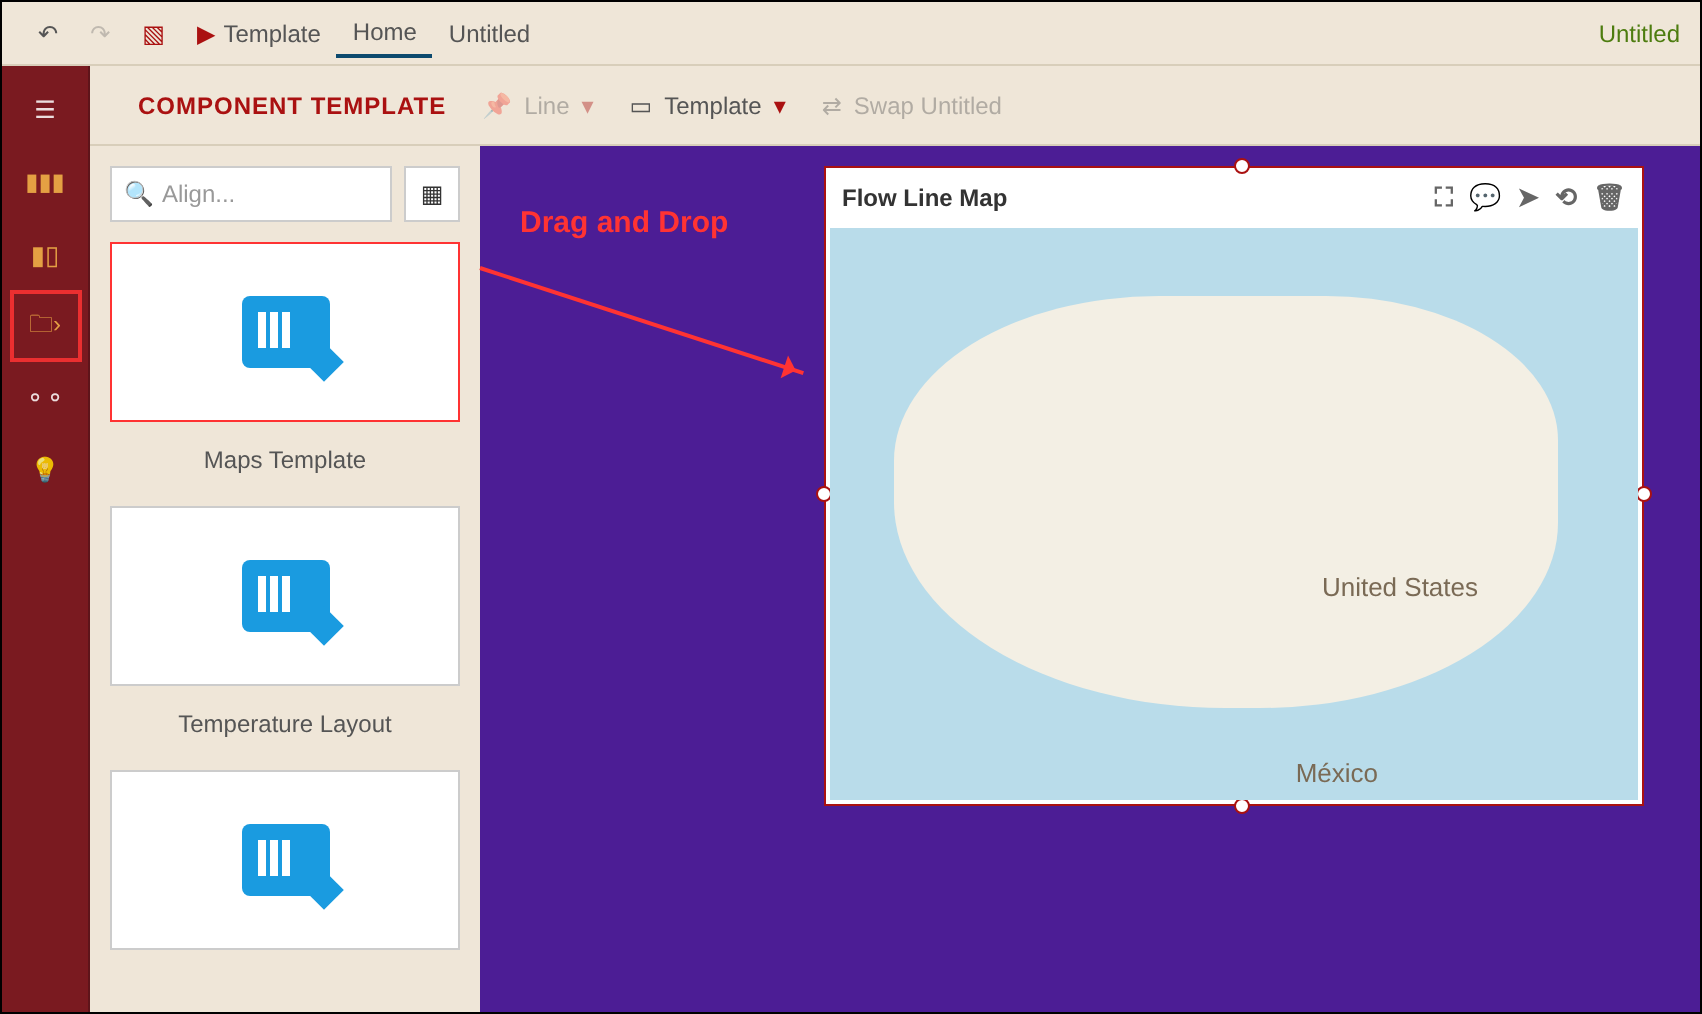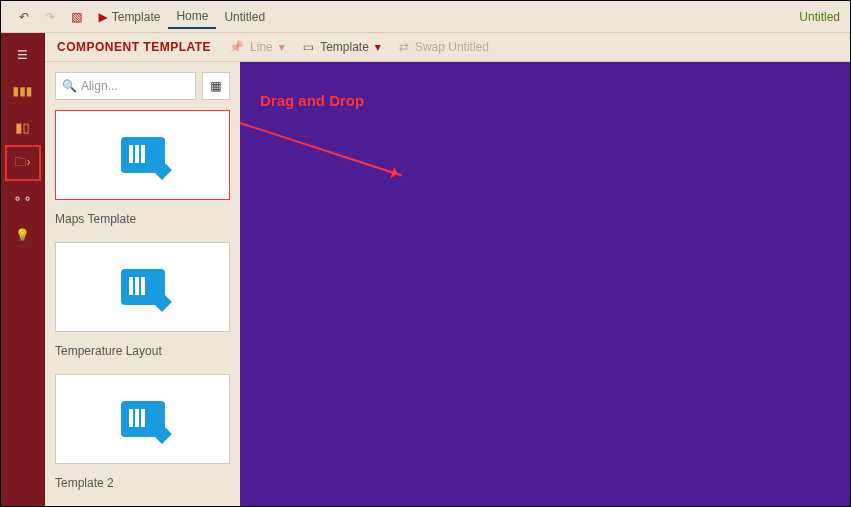--- a/index.html
+++ b/index.html
@@ -5,32 +5,32 @@
 *{box-sizing:border-box;margin:0;padding:0}
 body{font-family:Arial,Helvetica,sans-serif;font-size:12px;background:#fff;color:#333;width:851px;height:507px;overflow:hidden;border:1px solid #000}
 .top{height:32px;background:#efe6d8;display:flex;align-items:center;padding:0 10px;border-bottom:1px solid #d8ceba}
 .tbtn{display:flex;align-items:center;gap:4px;padding:4px 8px;color:#555;cursor:pointer}
 .tbtn.active{border-bottom:2px solid #0c4a6e}.title{margin-left:auto;color:#4d7c0f}
 .row{display:flex;height:calc(100% - 32px)}
 .side{width:44px;background:#7a1a20;border-right:1px solid #5e141a;display:flex;flex-direction:column;align-items:center;padding-top:12px;gap:16px}
 .sicon{width:20px;height:20px;color:#fff;opacity:.85;cursor:pointer;display:flex;align-items:center;justify-content:center}
 .sicon.sel{outline:2px solid #f33;outline-offset:6px}
 .mid{flex:1;display:flex;flex-direction:column;background:#efe6d8}
-.bar{height:40px;display:flex;align-items:center;padding:0 12px;gap:18px;border-bottom:1px solid #d8ceba}
+.bar{height:40px;display:flex;align-items:center;padding:0 24px;gap:18px;border-bottom:1px solid #d8ceba}
 .btitle{color:#a11;font-weight:bold;letter-spacing:.5px}
 .bgrp{display:flex;align-items:center;gap:6px;color:#555}
 .bgrp.dis{opacity:.4}
 .content{flex:1;display:flex}
 .panel{width:195px;padding:10px;display:flex;flex-direction:column;gap:10px;background:#efe6d8}
 .srow{display:flex;gap:6px}
 .search{flex:1;height:28px;border:1px solid #ccc;background:#fff;display:flex;align-items:center;padding:0 6px;color:#999}
 .grid{width:28px;height:28px;border:1px solid #ccc;background:#fff;display:flex;align-items:center;justify-content:center}
 .tmpl{background:#fff;border:1px solid #ccc;height:90px;display:flex;align-items:center;justify-content:center;cursor:pointer}
 .tmpl.sel{border:1.5px solid #f33}
-.tlbl{text-align:left;color:#555;padding:2px 0 6px}
+.tlbl{text-align:center;color:#555;padding:2px 0 6px}
 .tile{width:44px;height:36px;background:#1a9be0;border-radius:4px;position:relative}
 .tile::before{content:"";position:absolute;left:8px;top:8px;width:4px;height:18px;background:#fff;box-shadow:6px 0 0 #fff,12px 0 0 #fff}
 .tile::after{content:"";position:absolute;right:-4px;bottom:-4px;width:14px;height:14px;background:#1a9be0;transform:rotate(45deg)}
 .canvas{flex:1;background:#4c1d95;position:relative}
 .ann{position:absolute;left:20px;top:30px;color:#f33;font-weight:bold;font-size:15px}
 .arrow{position:absolute;left:0;top:60px;width:170px;height:2px;background:#f33;transform:rotate(18deg);transform-origin:left}
 .arrow::after{content:"";position:absolute;right:-2px;top:-5px;border:6px solid transparent;border-left-color:#f33}
 .map{position:absolute;left:172px;top:10px;width:410px;height:320px;border:1.5px solid #a11;background:#fff}
 .map .hdr{height:30px;display:flex;align-items:center;padding:0 8px;font-weight:bold;gap:4px}
 .map .acts{margin-left:auto;display:flex;gap:8px;color:#666}
@@ -84,22 +84,42 @@
             <div class="tile"></div>
           </div>
     <div class="tlbl">Maps Template</div>
     <div class="tmpl">
             <div class="tile"></div>
           </div>
     <div class="tlbl">Temperature Layout</div>
     <div class="tmpl">
             <div class="tile"></div>
           </div>
-    <div class="tlbl">Template 2</div>
    </div>
 
    <div class="canvas">
     <div class="ann">Drag and Drop</div>
     <div class="arrow"></div>
+    <div class="map">
+     <div class="handle" style="left:50%;top:-5px"></div>
+     <div class="handle" style="left:-5px;top:50%"></div>
+     <div class="handle" style="right:-5px;top:50%"></div>
+     <div class="handle" style="left:50%;bottom:-5px"></div>
+     <div class="hdr">
+      <span>Flow Line Map</span>
+      <div class="acts">
+       <span>⛶</span>
+       <span>💬</span>
+       <span>➤</span>
+       <span>⟲</span>
+       <span>🗑</span>
+      </div>
+     </div>
+     <div class="mapbody">
+      <div class="land"></div>
+      <div class="mlbl" style="right:80px;top:60%">United States</div>
+      <div class="mlbl" style="right:130px;bottom:6px">México</div>
+     </div>
+    </div>
    </div>
   </div>
  </div>
 </div>
 
 </body></html>

